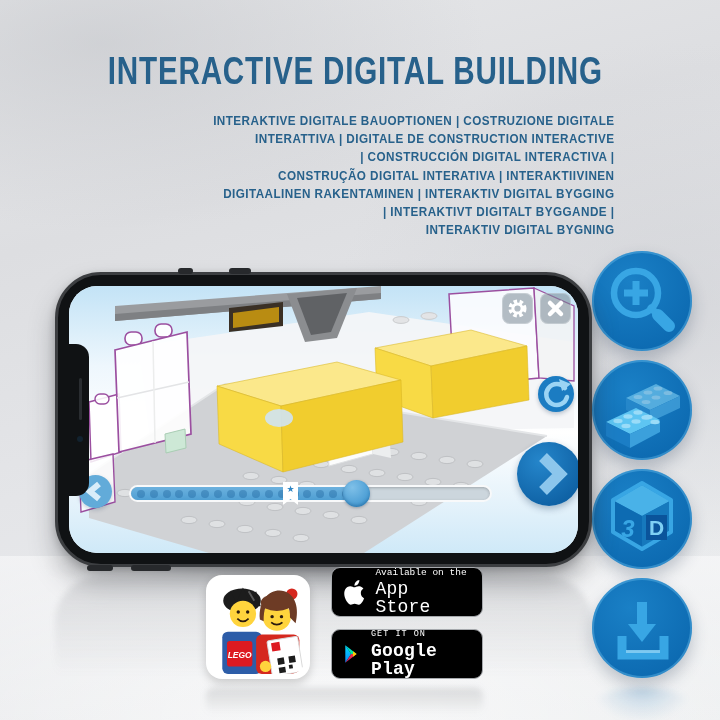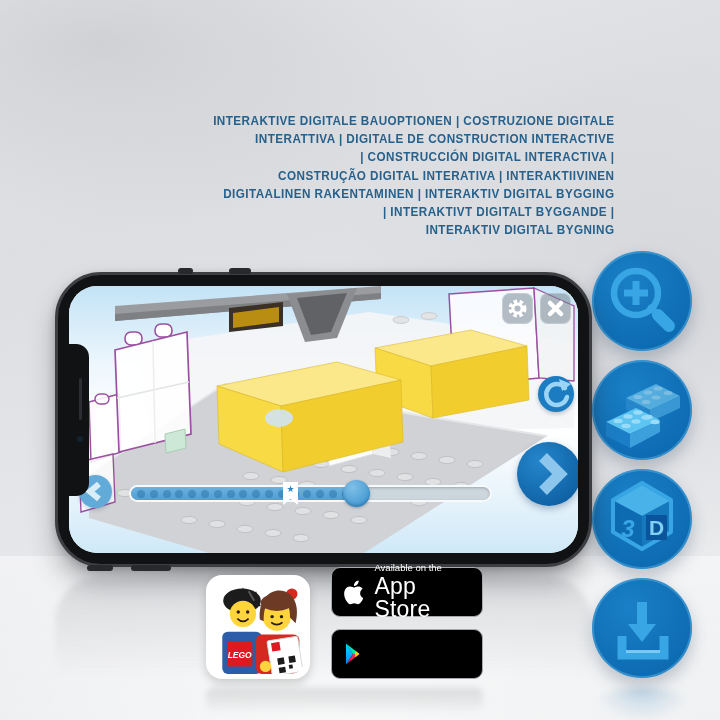--- a/index.html
+++ b/index.html
@@ -75,34 +75,35 @@
     background:linear-gradient(180deg,rgba(124,127,133,.32),rgba(124,127,133,0) 78%);
     filter:blur(3px);opacity:.65;}
 
   
   .app-icon{position:absolute;left:206px;top:575px;width:104px;height:104px;background:#fff;
     border-radius:16px;box-shadow:0 4px 10px rgba(0,0,0,.18);}
   .app-icon svg{position:absolute;left:5px;top:5px;border-radius:15px;}
   .badge{position:absolute;left:331px;width:152px;height:50px;background:#000;border-radius:9px;
     border:1px solid #a6a9ad;box-sizing:border-box;display:flex;align-items:center;padding:0 10px;gap:9px;cursor:pointer;}
   .badge-appstore{top:567px}.badge-googleplay{top:629px}
-  .badge .txt{display:flex;flex-direction:column;color:#fff;line-height:1;}
+  .badge .txt{display:flex;flex-direction:column;color:#fff;line-height:1;font-family:Liberation Mono, monospace;}
   .badge-appstore .tagline{font-size:9.5px;margin-bottom:3px;}
-  .badge-appstore .storename{font-size:23px;letter-spacing:.2px;}
+  .badge-appstore .storename{font-size:18px;letter-spacing:.2px;}
   .badge-googleplay .tagline{font-size:8.5px;letter-spacing:1px;margin-bottom:3px;}
   .badge-googleplay .storename{font-size:18px;font-weight:700;letter-spacing:.2px;}
   .store-reflection{position:absolute;left:206px;top:688px;width:277px;height:26px;
     background:linear-gradient(rgba(90,92,96,.18),transparent);filter:blur(3px);border-radius:8px;}
 </style>
 </head>
 <body>
 
 <div class="stage">
   <div class="floor"></div>
 
+  <h1 class="title"><span>INTERACTIVE DIGITAL BUILDING</span></h1>
 
   <div class="subtitle">
     <div class="line">INTERAKTIVE DIGITALE BAUOPTIONEN | COSTRUZIONE DIGITALE</div>
     <div class="line">INTERATTIVA | DIGITALE DE CONSTRUCTION INTERACTIVE</div>
     <div class="line">| CONSTRUCCIÓN DIGITAL INTERACTIVA |</div>
     <div class="line">CONSTRUÇÃO DIGITAL INTERATIVA | INTERAKTIIVINEN</div>
     <div class="line">DIGITAALINEN RAKENTAMINEN | INTERAKTIV DIGITAL BYGGING</div>
     <div class="line">| INTERAKTIVT DIGITALT BYGGANDE |</div>
     <div class="line">INTERAKTIV DIGITAL BYGNING</div>
   </div>
@@ -381,15 +382,19 @@
         <linearGradient id="gpB" x1="1" y1="0" x2="0" y2="1">
           <stop offset="0" stop-color="#ff3a44"></stop>
             <stop offset="1" stop-color="#c31162"></stop>
         </linearGradient>
       </defs>
       <polygon points="4,1.5 11,12 4,22.5" fill="url(#gpL)"></polygon>
       <polygon points="4,1.5 17.5,12 11,12" fill="url(#gpT)"></polygon>
       <polygon points="4,22.5 17.5,12 11,12" fill="url(#gpB)"></polygon>
       <polygon points="13.2,8.7 17.5,12 13.2,15.3" fill="#ffcf00"></polygon>
     </svg>
+    <div class="txt">
+      <span class="tagline">GET IT ON</span>
+      <span class="storename">Google Play</span>
+    </div>
   </div>
   <div class="store-reflection"></div>
 </div>
 
 </body></html>

